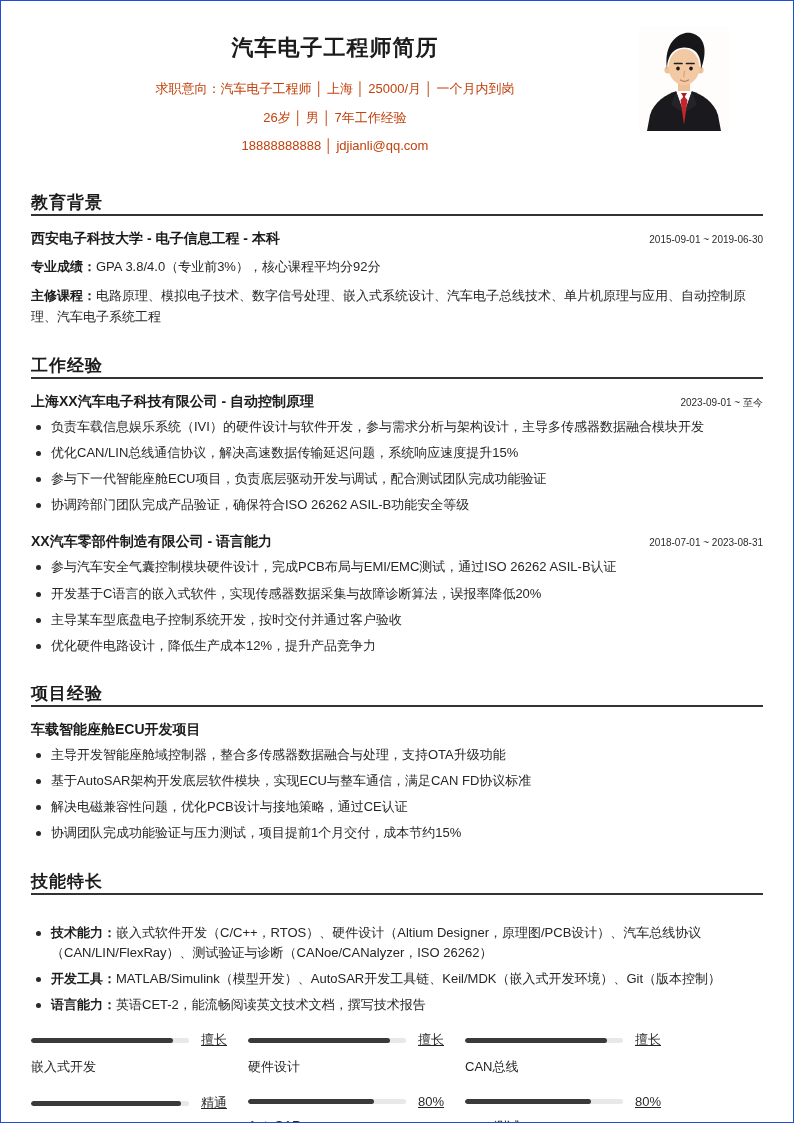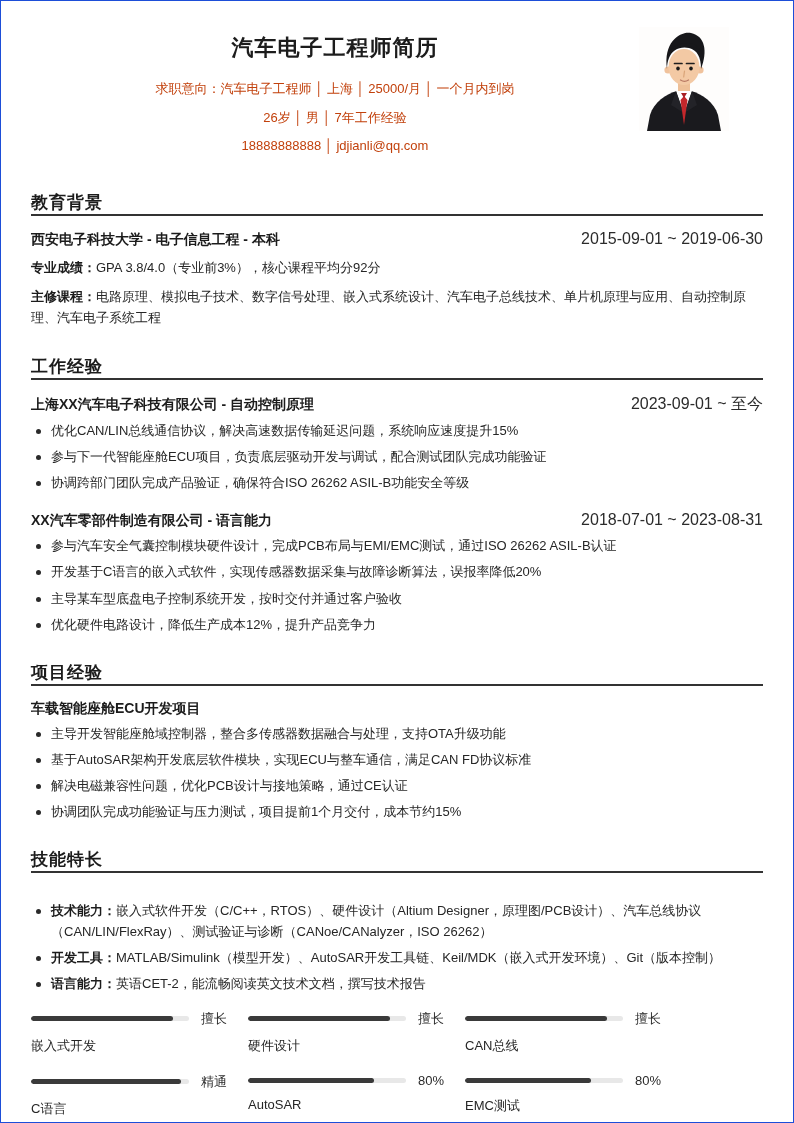--- a/index.html
+++ b/index.html
@@ -14,29 +14,29 @@
   .header{display:flex;padding:26px 30px 0 30px;}
   .header-left{flex:1;text-align:center;padding-top:6px;}
   .title{font-size:22px;font-weight:bold;margin:0 0 16px 0;color:#1c1c1c;letter-spacing:1px;}
   .contact-line{font-size:13px;color:#c2410c;margin:9px 0;line-height:1.5;}
   .avatar{width:90px;height:104px;margin-right:34px;flex-shrink:0;}
   
   .section{margin:26px 30px 0 30px;}
   .section-title{font-size:17px;font-weight:bold;color:#1c1c1c;padding-bottom:0;border-bottom:2px solid #333;letter-spacing:1px;}
   .entry-head{display:flex;justify-content:space-between;align-items:baseline;margin-top:14px;gap:27px;}
   .entry-title{font-size:14px;font-weight:bold;color:#1c1c1c;}
-  .entry-date{font-size:16px;color:#2b2b2b;font-weight:normal;}
+  .entry-date{font-size:10px;color:#2b2b2b;font-weight:normal;}
   .info-line{font-size:13px;margin-top:8px;line-height:1.65;color:#262626;}
   .info-label{font-weight:bold;color:#1c1c1c;}
   .bullet{display:flex;margin-top:6px;font-size:13px;line-height:1.55;color:#262626;}
   .bullet .dot{width:5px;height:5px;border-radius:50%;background:#2a2a2a;margin:8px 10px 0 5px;flex-shrink:0;}
   .blabel{font-weight:bold;color:#1c1c1c;}
   
   .bars{margin-top:16px;display:grid;grid-template-columns:repeat(3,217px);row-gap:18px;}
-  .bar-row{display:flex;align-items:center;}
+  .bar-row{display:flex;align-items:center;text-decoration:underline;}
   .bar-track{width:158px;height:5px;background:#e8e8e8;border-radius:3px;overflow:hidden;}
   .bar-fill{height:100%;background:#3a3a3a;border-radius:3px;}
   .bar-level{font-size:13px;margin-left:12px;color:#2b2b2b;}
   .bar-name{font-size:13px;margin-top:9px;color:#262626;}
 </style>
 </head>
 <body>
 
 <div class="page">
 
@@ -99,20 +99,24 @@
 
   <div class="section">
     <div class="section-title">工作经验</div>
 
     <div class="entry-head">
       <span class="entry-title">上海XX汽车电子科技有限公司 - 自动控制原理</span>
       <span class="entry-date">2023-09-01 ~ 至今</span>
     </div>
     <div class="bullet">
         <span class="dot"></span>
+        <span>负责车载信息娱乐系统（IVI）的硬件设计与软件开发，参与需求分析与架构设计，主导多传感器数据融合模块开发</span>
+      </div>
+    <div class="bullet">
+        <span class="dot"></span>
         <span>优化CAN/LIN总线通信协议，解决高速数据传输延迟问题，系统响应速度提升15%</span>
       </div>
     <div class="bullet">
         <span class="dot"></span>
         <span>参与下一代智能座舱ECU项目，负责底层驱动开发与调试，配合测试团队完成功能验证</span>
       </div>
     <div class="bullet">
         <span class="dot"></span>
         <span>协调跨部门团队完成产品验证，确保符合ISO 26262 ASIL-B功能安全等级</span>
       </div>

